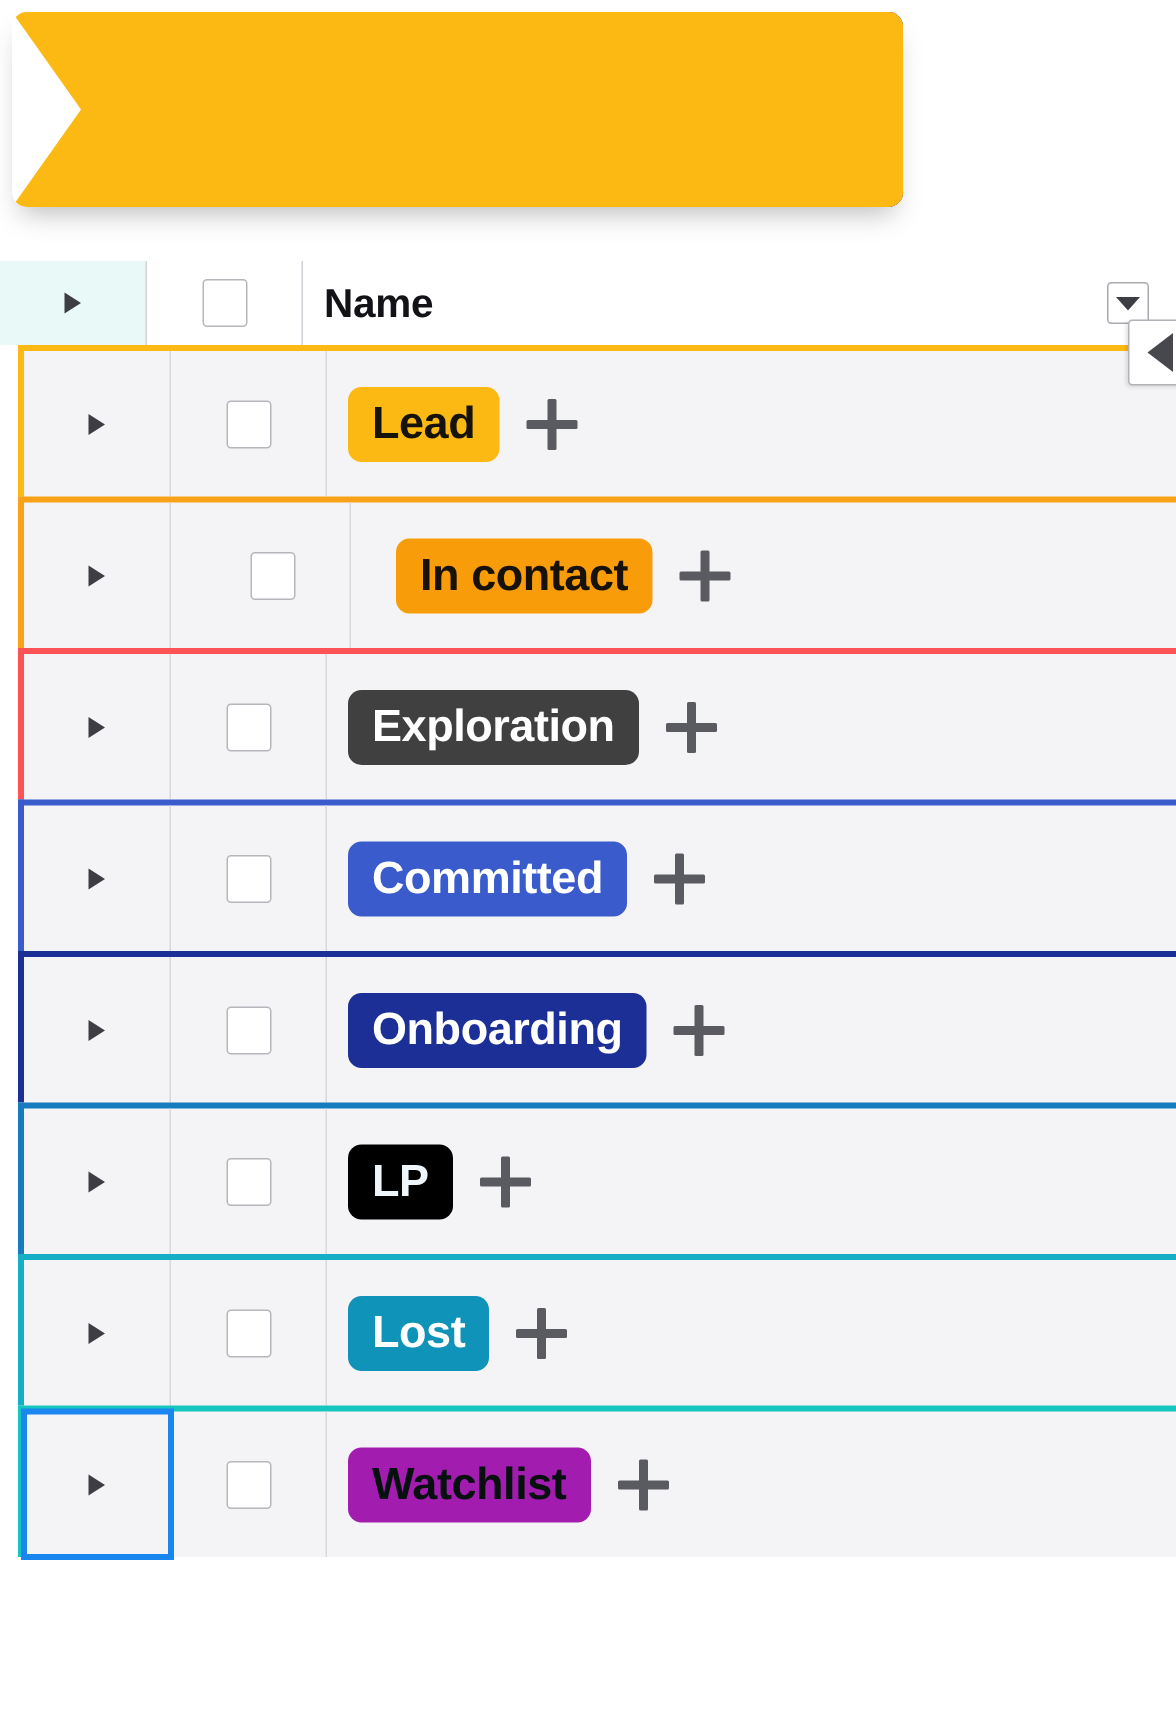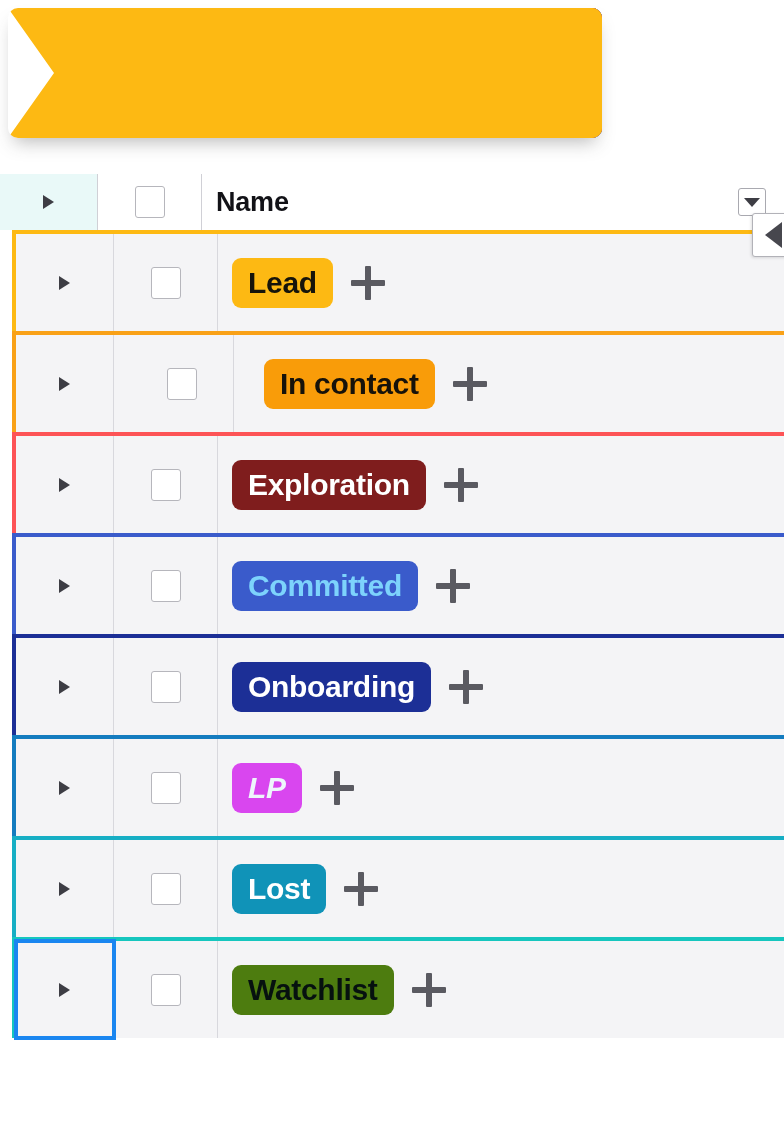--- a/index.html
+++ b/index.html
@@ -274,33 +274,33 @@
           </div>
         </div>
         <div class="row data" style="border-top-color: rgb(253, 83, 86); border-left-color: rgb(253, 83, 86);">
           <div class="cell-expand">
             <span class="tri"></span>
           </div>
           <div class="cell-check">
             <span class="cbox"></span>
           </div>
           <div class="cell-name">
-            <span class="badge" style="background: #7f1d1d; color: rgb(255, 255, 255);">Exploration</span>
+            <span class="badge" style="background: #404040; color: rgb(255, 255, 255);">Exploration</span>
             <span class="plus"></span>
           </div>
         </div>
         <div class="row data" style="border-top-color: rgb(58, 91, 203); border-left-color: rgb(58, 91, 203);">
           <div class="cell-expand">
             <span class="tri"></span>
           </div>
           <div class="cell-check">
             <span class="cbox"></span>
           </div>
           <div class="cell-name">
-            <span class="badge" style="background: rgb(58, 91, 203); color: #7dd3fc;">Committed</span>
+            <span class="badge" style="background: rgb(58, 91, 203); color: #ffffff;">Committed</span>
             <span class="plus"></span>
           </div>
         </div>
         <div class="row data" style="border-top-color: rgb(28, 47, 150); border-left-color: rgb(28, 47, 150); justify-content: space-between;">
           <div class="cell-expand">
             <span class="tri"></span>
           </div>
           <div class="cell-check">
             <span class="cbox"></span>
           </div>
@@ -310,21 +310,21 @@
           </div>
         </div>
         <div class="row data" style="border-top-color: rgb(20, 124, 191); border-left-color: rgb(20, 124, 191);">
           <div class="cell-expand">
             <span class="tri"></span>
           </div>
           <div class="cell-check">
             <span class="cbox"></span>
           </div>
           <div class="cell-name">
-            <span class="badge" style="background: #d946ef; color: rgb(238, 246, 251); font-style: italic;">LP</span>
+            <span class="badge" style="background: #000000; color: rgb(238, 246, 251);">LP</span>
             <span class="plus"></span>
           </div>
         </div>
         <div class="row data" style="border-top-color: rgb(22, 174, 196); border-left-color: rgb(22, 174, 196);">
           <div class="cell-expand">
             <span class="tri"></span>
           </div>
           <div class="cell-check">
             <span class="cbox"></span>
           </div>
@@ -334,21 +334,21 @@
           </div>
         </div>
         <div class="row data" style="border-top-color: rgb(22, 198, 190); border-left-color: rgb(22, 198, 190);">
           <div class="cell-expand selected">
             <span class="tri"></span>
           </div>
           <div class="cell-check">
             <span class="cbox"></span>
           </div>
           <div class="cell-name">
-            <span class="badge" style="background: #4d7c0f; color: rgb(6, 17, 15);">Watchlist</span>
+            <span class="badge" style="background: #a21caf; color: rgb(6, 17, 15);">Watchlist</span>
             <span class="plus"></span>
           </div>
         </div>
       </div>
   </div>
 
   <div class="panel-btn">
     <span class="panel-caret"></span>
   </div>
 

